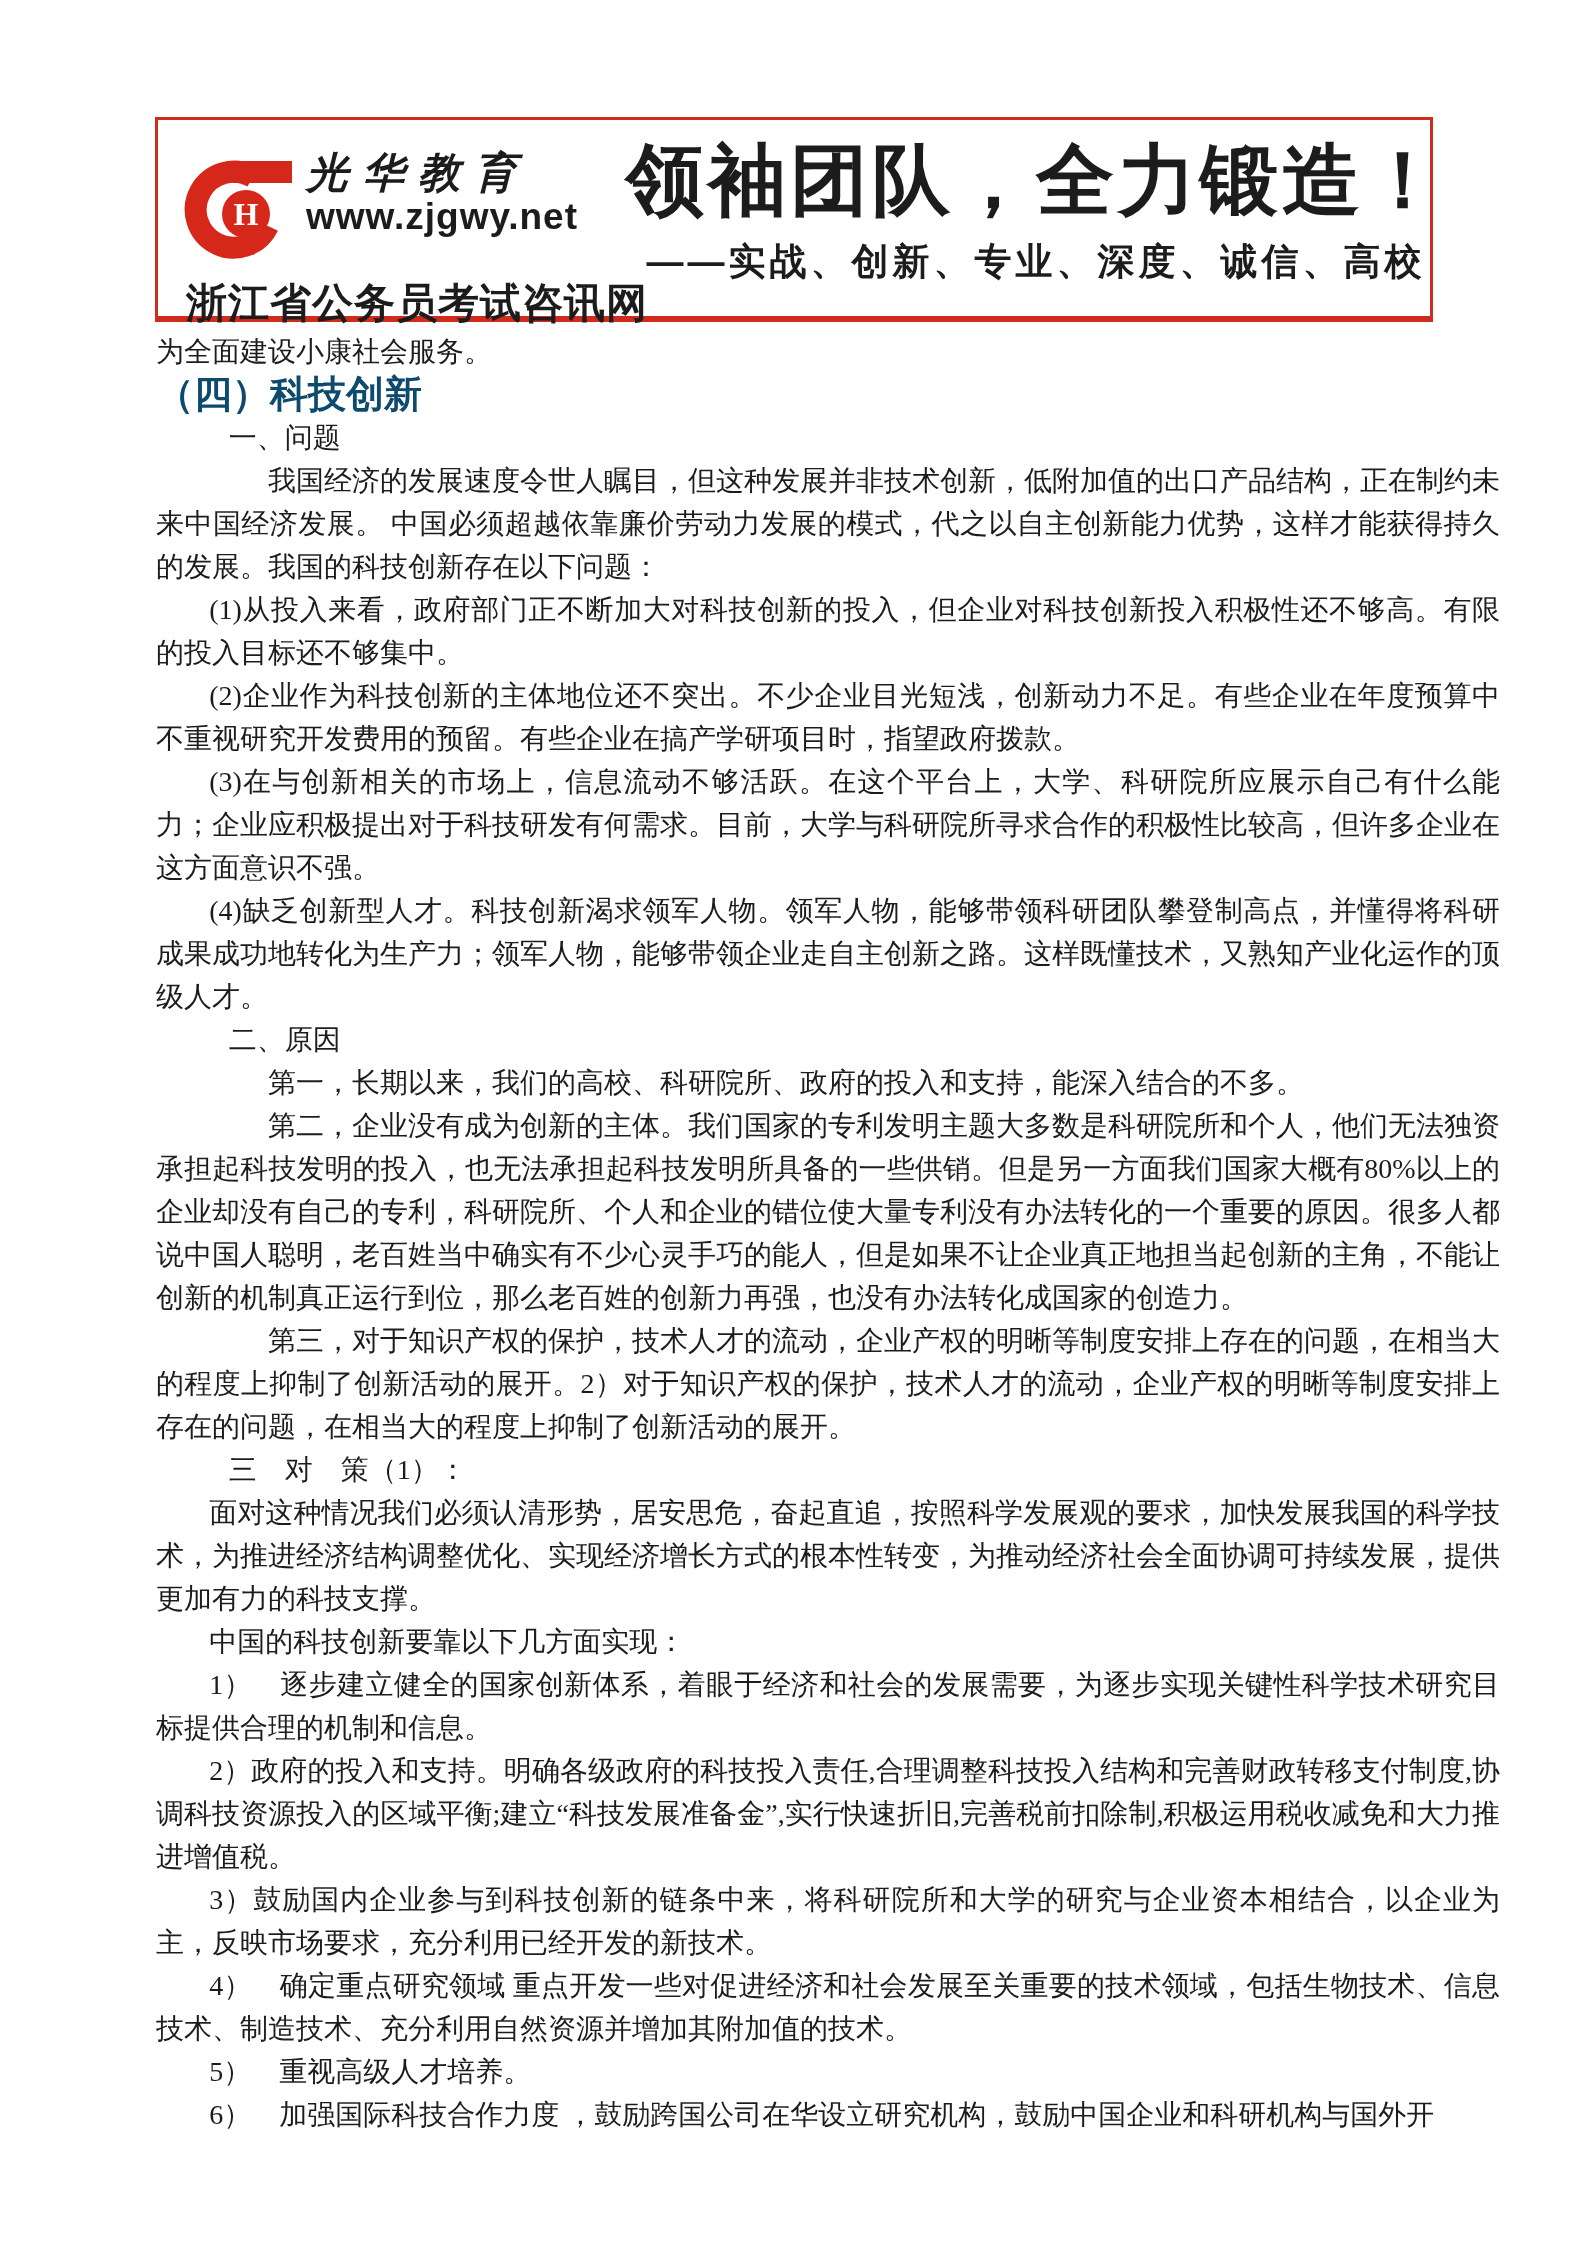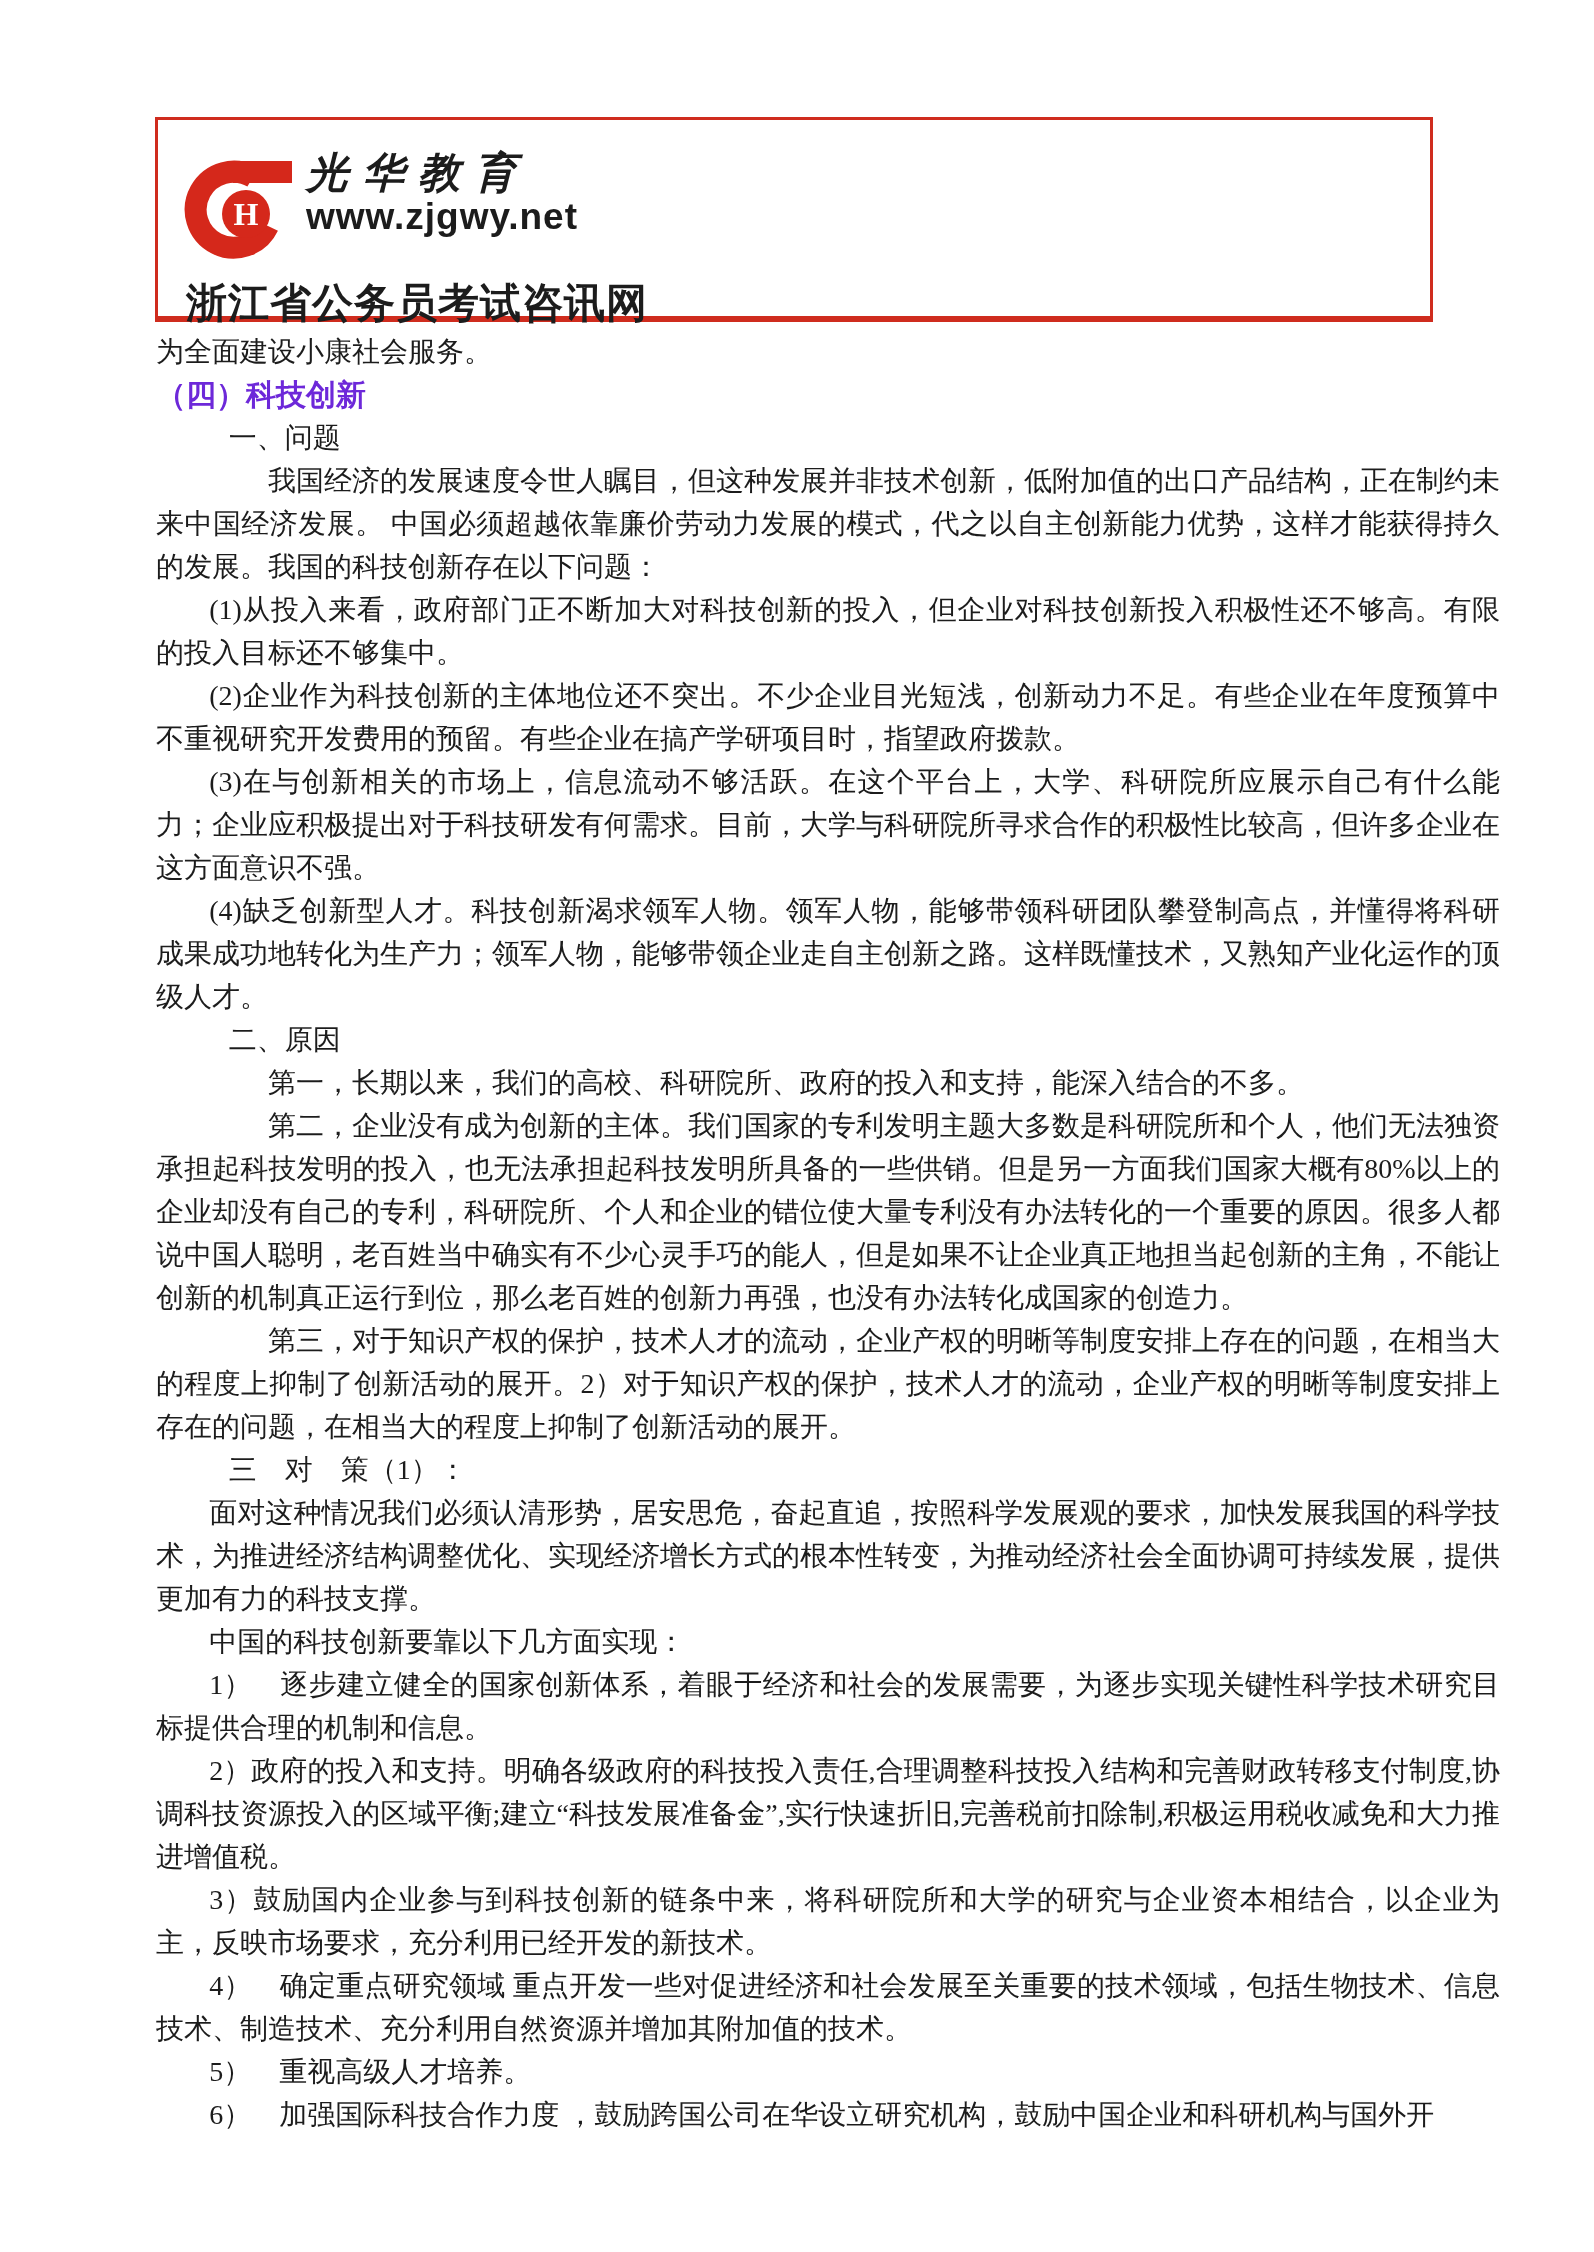--- a/index.html
+++ b/index.html
@@ -65,24 +65,24 @@
     position:absolute;left:156px;top:330px;
     width:1344px;
     font-size:28px;line-height:43px;
     text-align:justify;
   }
   .doc p{margin:0;padding:0;}
   .ind2{text-indent:1.9em;}
   .ind26{text-indent:2.6em;}
   .ind4{text-indent:4em;}
   .red-heading{
-    color:#6d28d9;
+    color:#0c4a6e;
     font-weight:bold;
     font-family:"Liberation Sans","DejaVu Sans",sans-serif;
-    font-size:30px;
+    font-size:38px;
   }
 </style>
 </head>
 <body>
 
 <div class="page">
 
   <div class="header-box">
     <div class="header-left">
       <div class="logo-row">
@@ -91,20 +91,24 @@
           <rect x="49" y="17" width="59" height="22" fill="#d5281b"></rect>
           <circle cx="62" cy="70" r="24" fill="#d5281b"></circle>
           <text x="62" y="81" text-anchor="middle" font-size="32" font-weight="bold" fill="#ffffff" font-family="Liberation Serif, DejaVu Serif, serif">H</text>
         </svg>
         <div class="logo-text">
           <div class="brand">光华教育</div>
           <div class="website">www.zjgwy.net</div>
         </div>
       </div>
       <div class="sitename">浙江省公务员考试咨讯网</div>
+    </div>
+    <div class="header-right">
+      <div class="slogan">领袖团队，全力锻造！</div>
+      <div class="subtitle">——实战、创新、专业、深度、诚信、高校</div>
     </div>
   </div>
 
   <div class="doc">
     <p>为全面建设小康社会服务。</p>
     <p class="red-heading">（四）科技创新</p>
     <p class="ind26">一、问题</p>
     <p class="ind4">我国经济的发展速度令世人瞩目，但这种发展并非技术创新，低附加值的出口产品结构，正在制约未来中国经济发展。 中国必须超越依靠廉价劳动力发展的模式，代之以自主创新能力优势，这样才能获得持久的发展。我国的科技创新存在以下问题：</p>
     <p class="ind2">(1)从投入来看，政府部门正不断加大对科技创新的投入，但企业对科技创新投入积极性还不够高。有限的投入目标还不够集中。</p>
     <p class="ind2">(2)企业作为科技创新的主体地位还不突出。不少企业目光短浅，创新动力不足。有些企业在年度预算中不重视研究开发费用的预留。有些企业在搞产学研项目时，指望政府拨款。</p>

